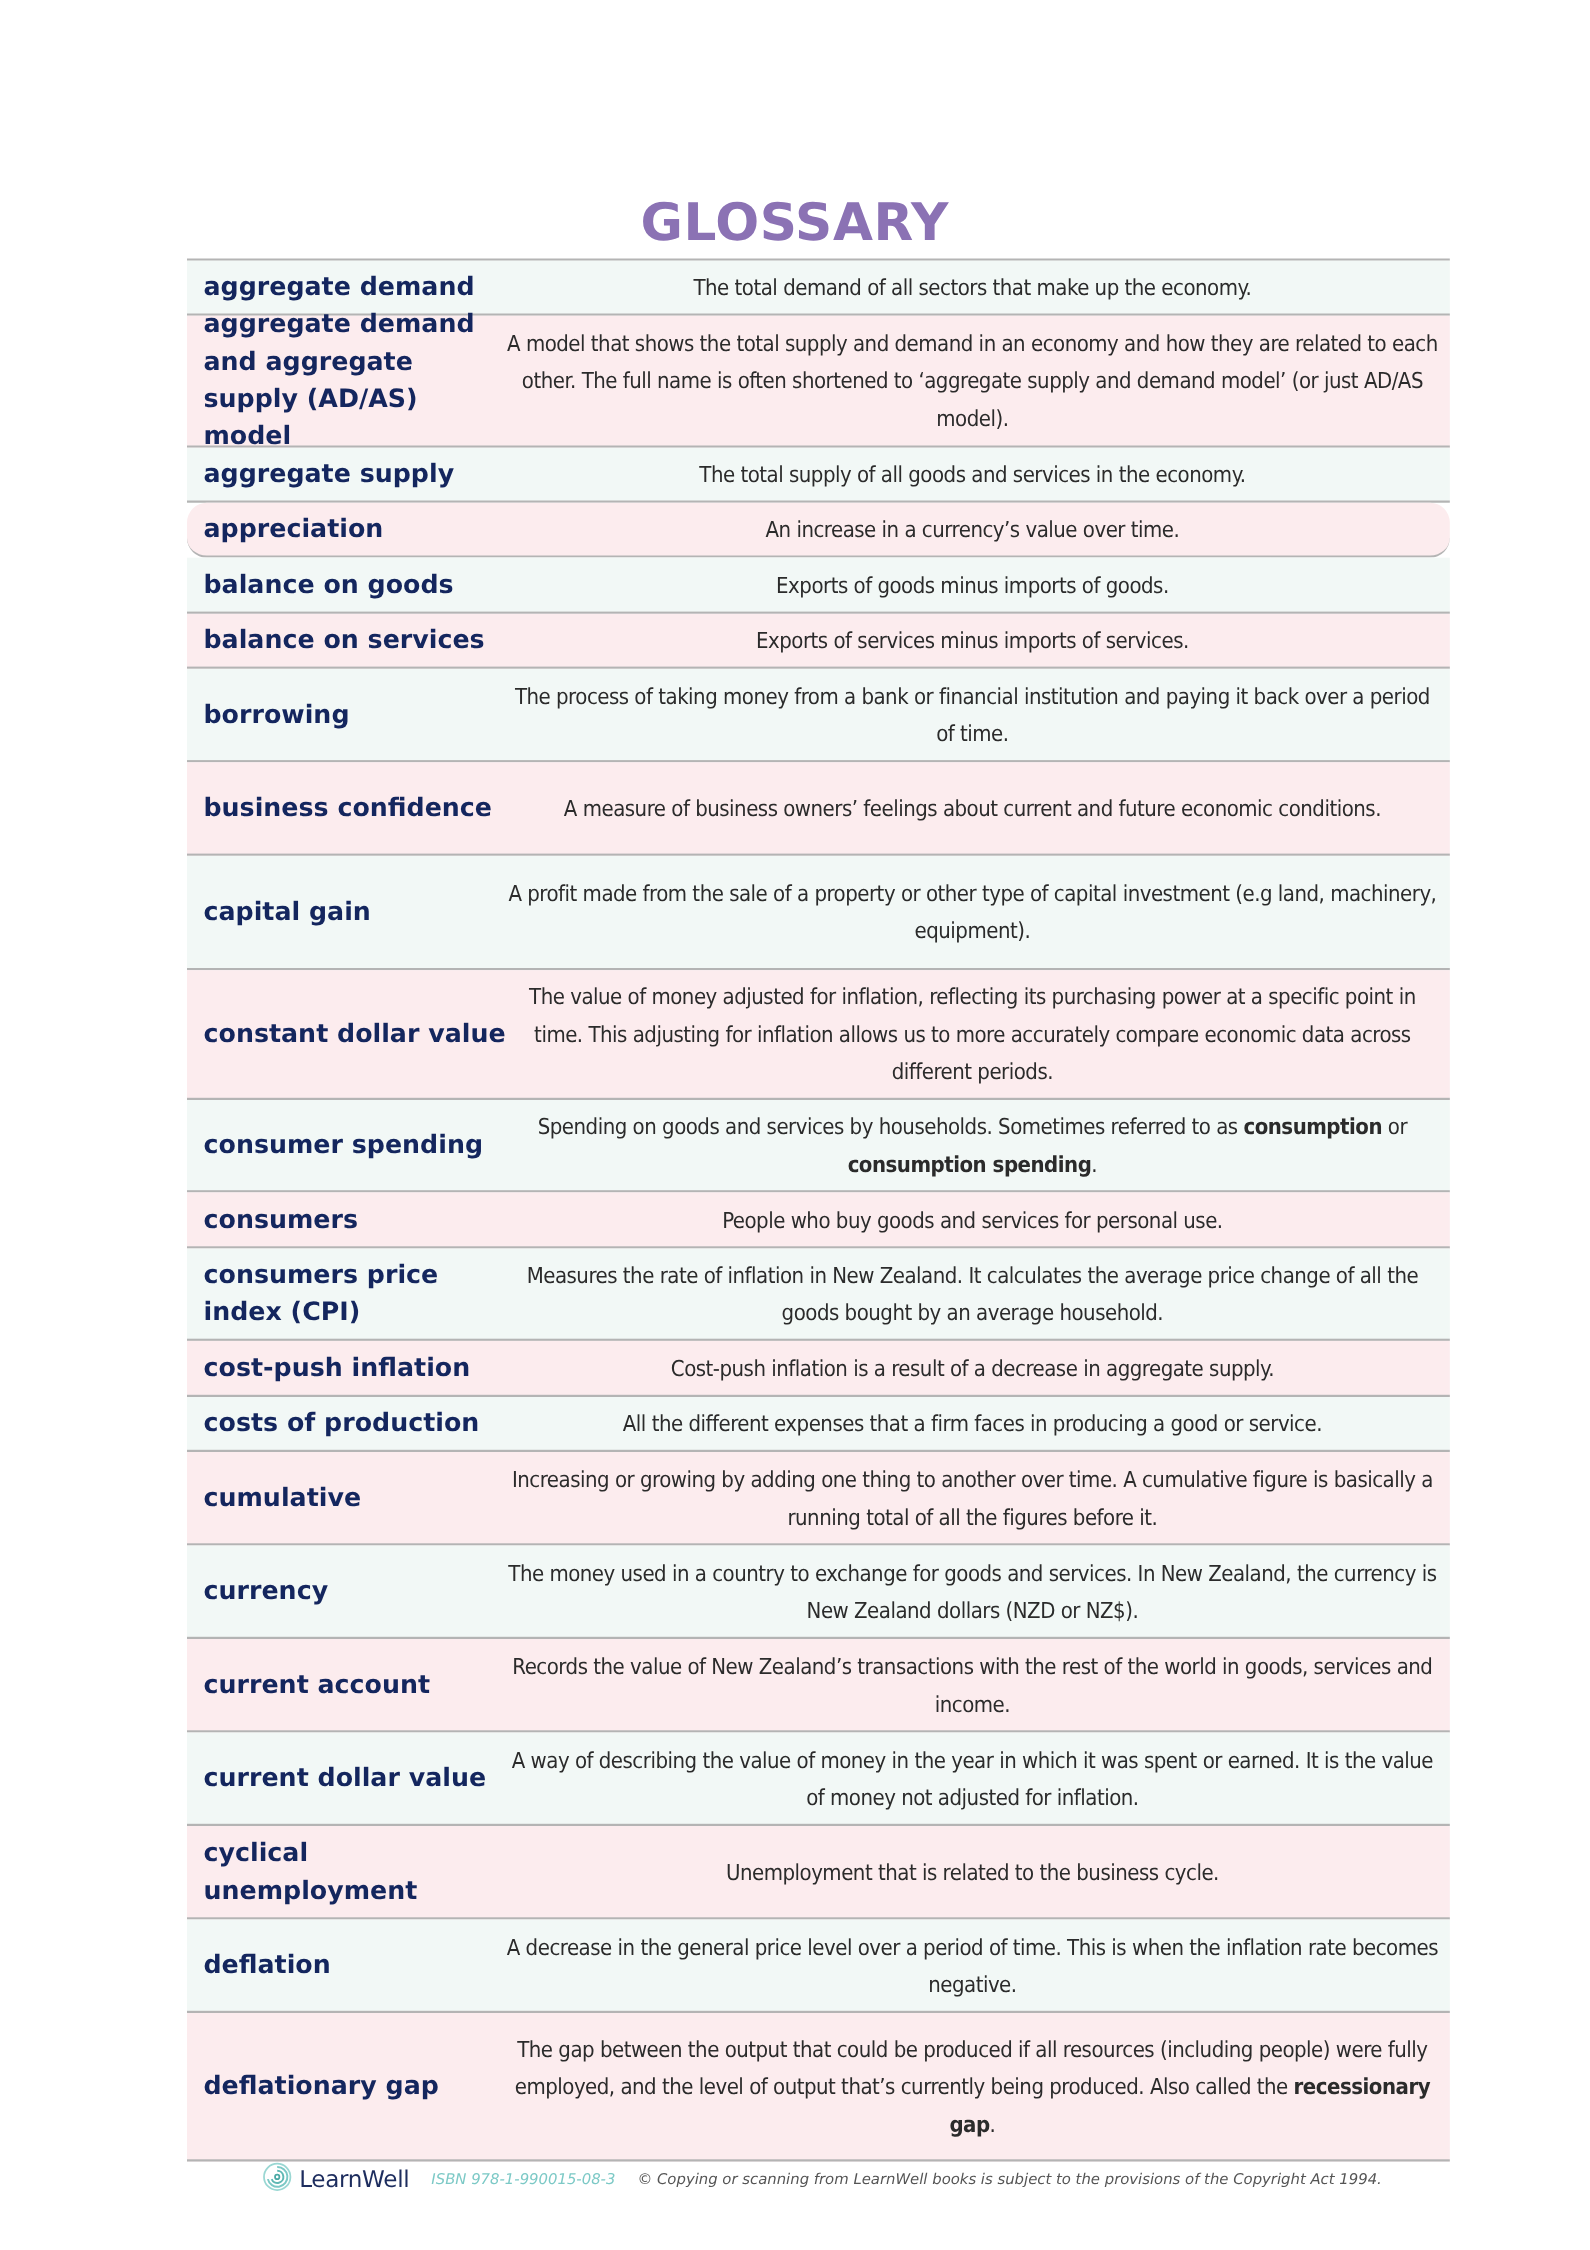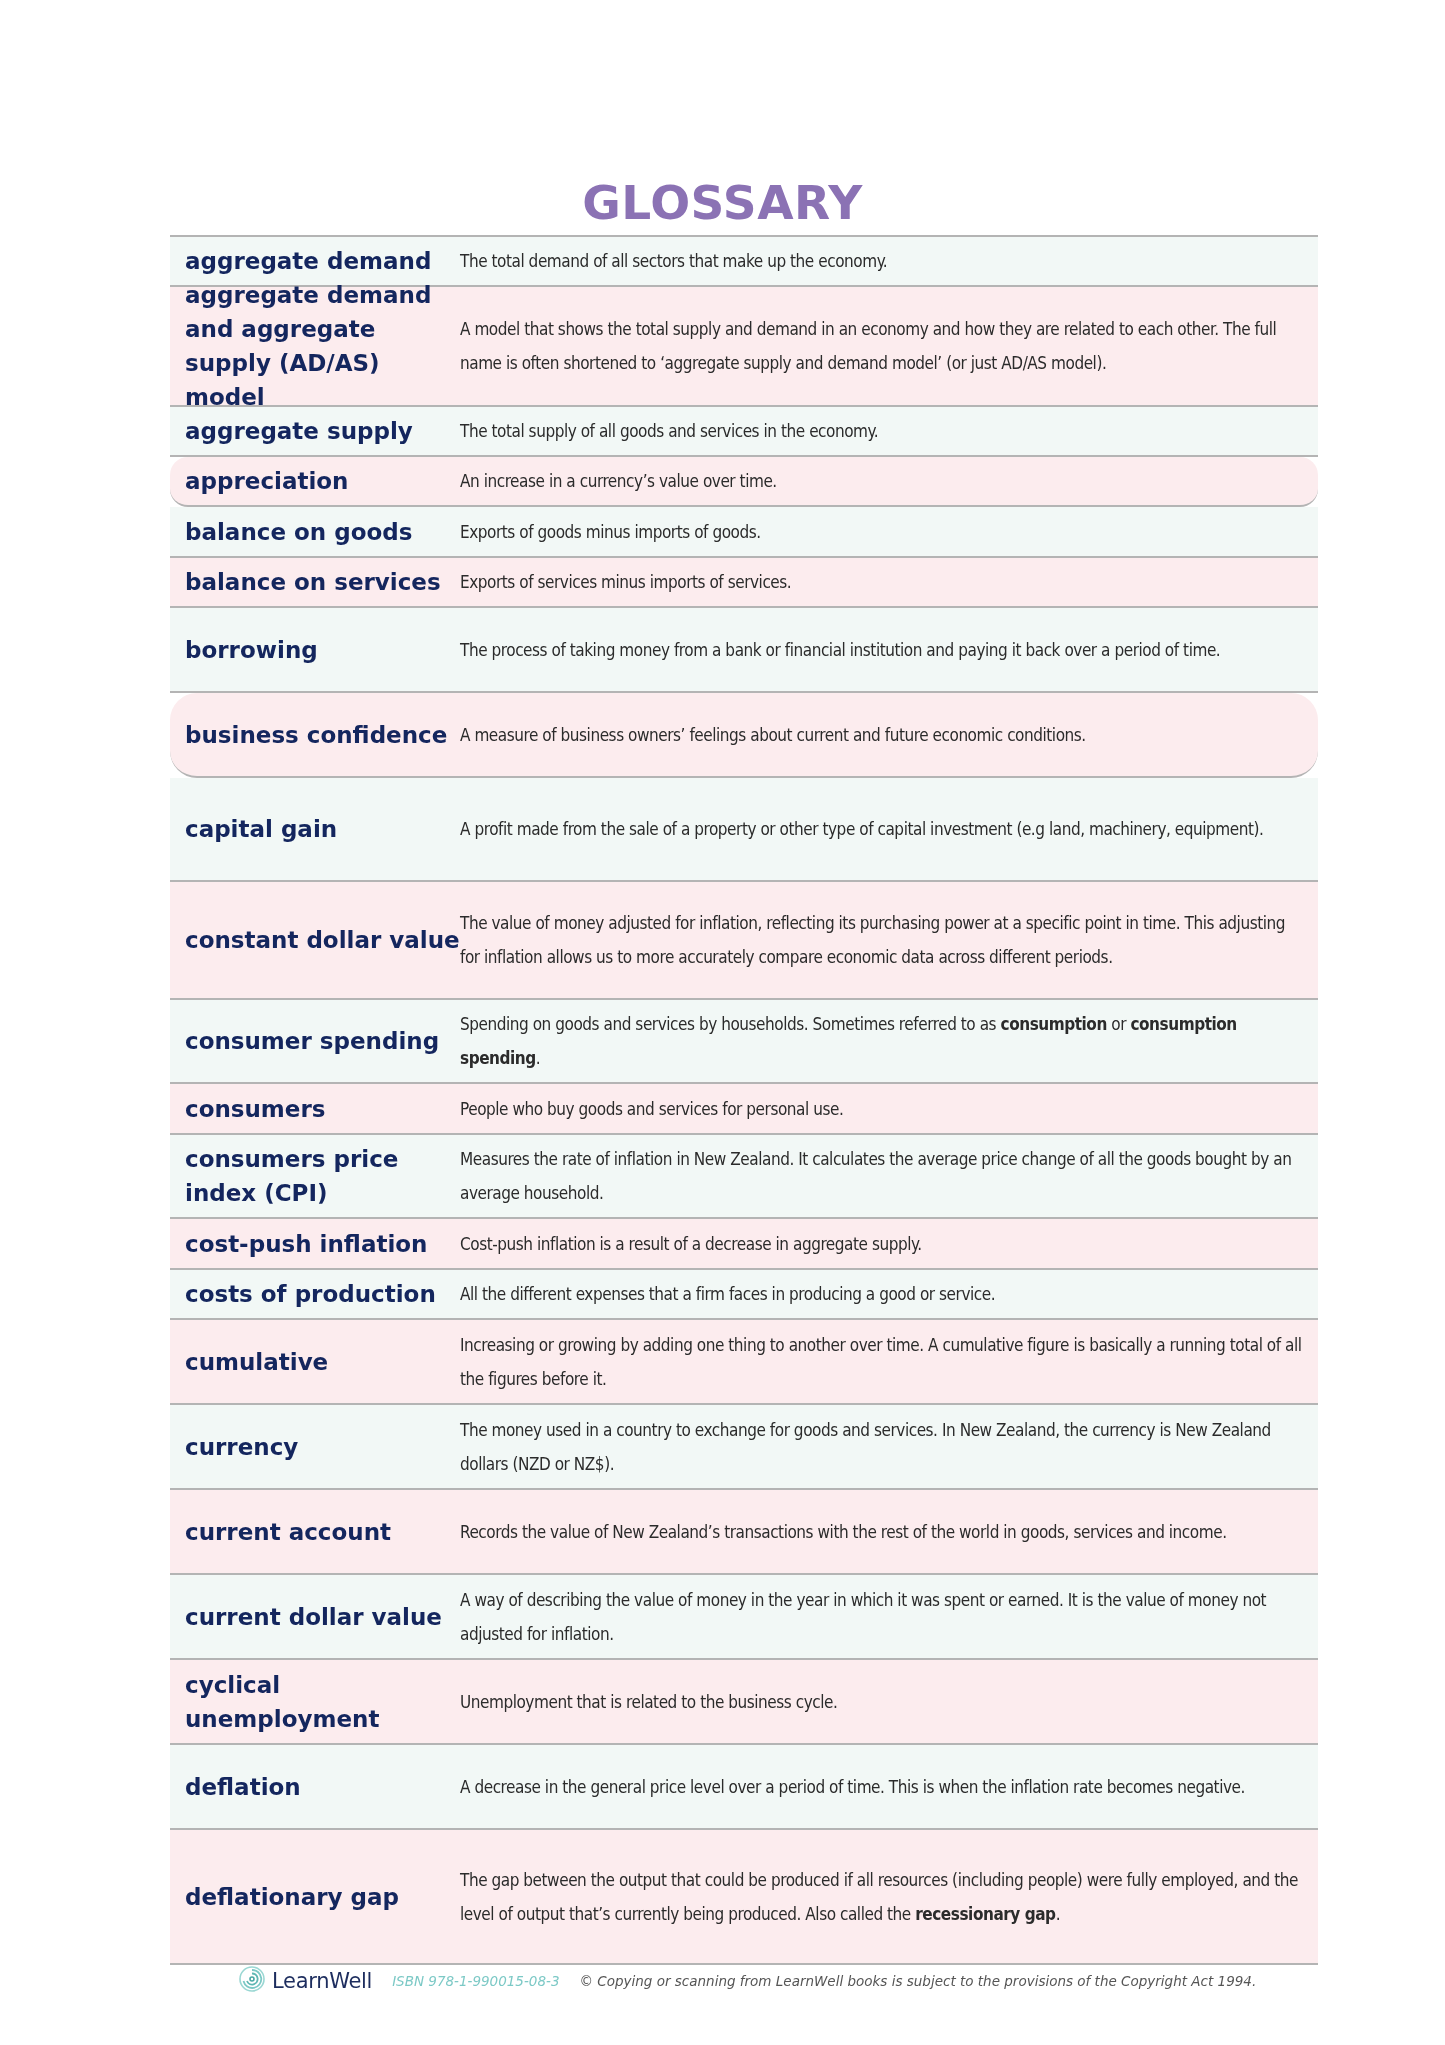--- a/index.html
+++ b/index.html
@@ -20,23 +20,24 @@
   .row.mint { background: #F2F8F6; }
   .row.pink { background: #FCECEE; }
   .term {
     width: 290px; flex: 0 0 290px; box-sizing: border-box;
     padding: 0 0 0 15px;
     font-weight: bold; color: #14265E; font-size: 23px; line-height: 34px;
     font-family: "DejaVu Sans", sans-serif;
   }
   .definition {
     flex: 1; box-sizing: border-box; padding: 0 10px 0 0;
-    color: #2b2b2b; font-size: 17px; line-height: 34px; letter-spacing: -0.45px;
+    color: #2b2b2b; font-size: 20px; line-height: 34px; letter-spacing: -0.45px;
     font-family: "DejaVu Sans Condensed", "DejaVu Sans", sans-serif;
     font-stretch: condensed;
+    text-align: center;
   }
   .definition b { font-weight: bold; color: #2b2b2b; }
   .footer {
     position: absolute; top: 1965px; left: 238px; height: 32px;
     display: flex; align-items: center; white-space: nowrap;
   }
   .logo { display: flex; align-items: center; margin-right: 20px; justify-content: space-between; }
   .logo-text { font-family: "DejaVu Sans", sans-serif; font-size: 21px; color: #1d2d5e; margin-left: 6px; letter-spacing: -0.3px; }
   .isbn { font-style: italic; font-size: 13.5px; color: #7cc9c6; margin-right: 20px; font-family: "DejaVu Sans", sans-serif; }
   .copyright { font-style: italic; font-size: 13.5px; color: #555; font-family: "DejaVu Sans", sans-serif; }
@@ -68,21 +69,21 @@
       <div class="definition"><span>Exports of goods minus imports of goods.</span></div>
     </div>
     <div class="row pink" style="height: 50px;">
       <div class="term">balance on services</div>
       <div class="definition"><span>Exports of services minus imports of services.</span></div>
     </div>
     <div class="row mint" style="height: 85px;">
       <div class="term">borrowing</div>
       <div class="definition"><span>The process of taking money from a bank or financial institution and paying it back over a period of time.</span></div>
     </div>
-    <div class="row pink" style="height: 85px; border-radius: 27px;">
+    <div class="row pink" style="height: 85px;">
       <div class="term">business confidence</div>
       <div class="definition"><span>A measure of business owners’ feelings about current and future economic conditions.</span></div>
     </div>
     <div class="row mint" style="height: 104px;">
       <div class="term">capital gain</div>
       <div class="definition"><span>A profit made from the sale of a property or other type of capital investment (e.g land, machinery, equipment).</span></div>
     </div>
     <div class="row pink" style="height: 118px;">
       <div class="term">constant dollar value</div>
       <div class="definition"><span>The value of money adjusted for inflation, reflecting its purchasing power at a specific point in time. This adjusting for inflation allows us to more accurately compare economic data across different periods.</span></div>

